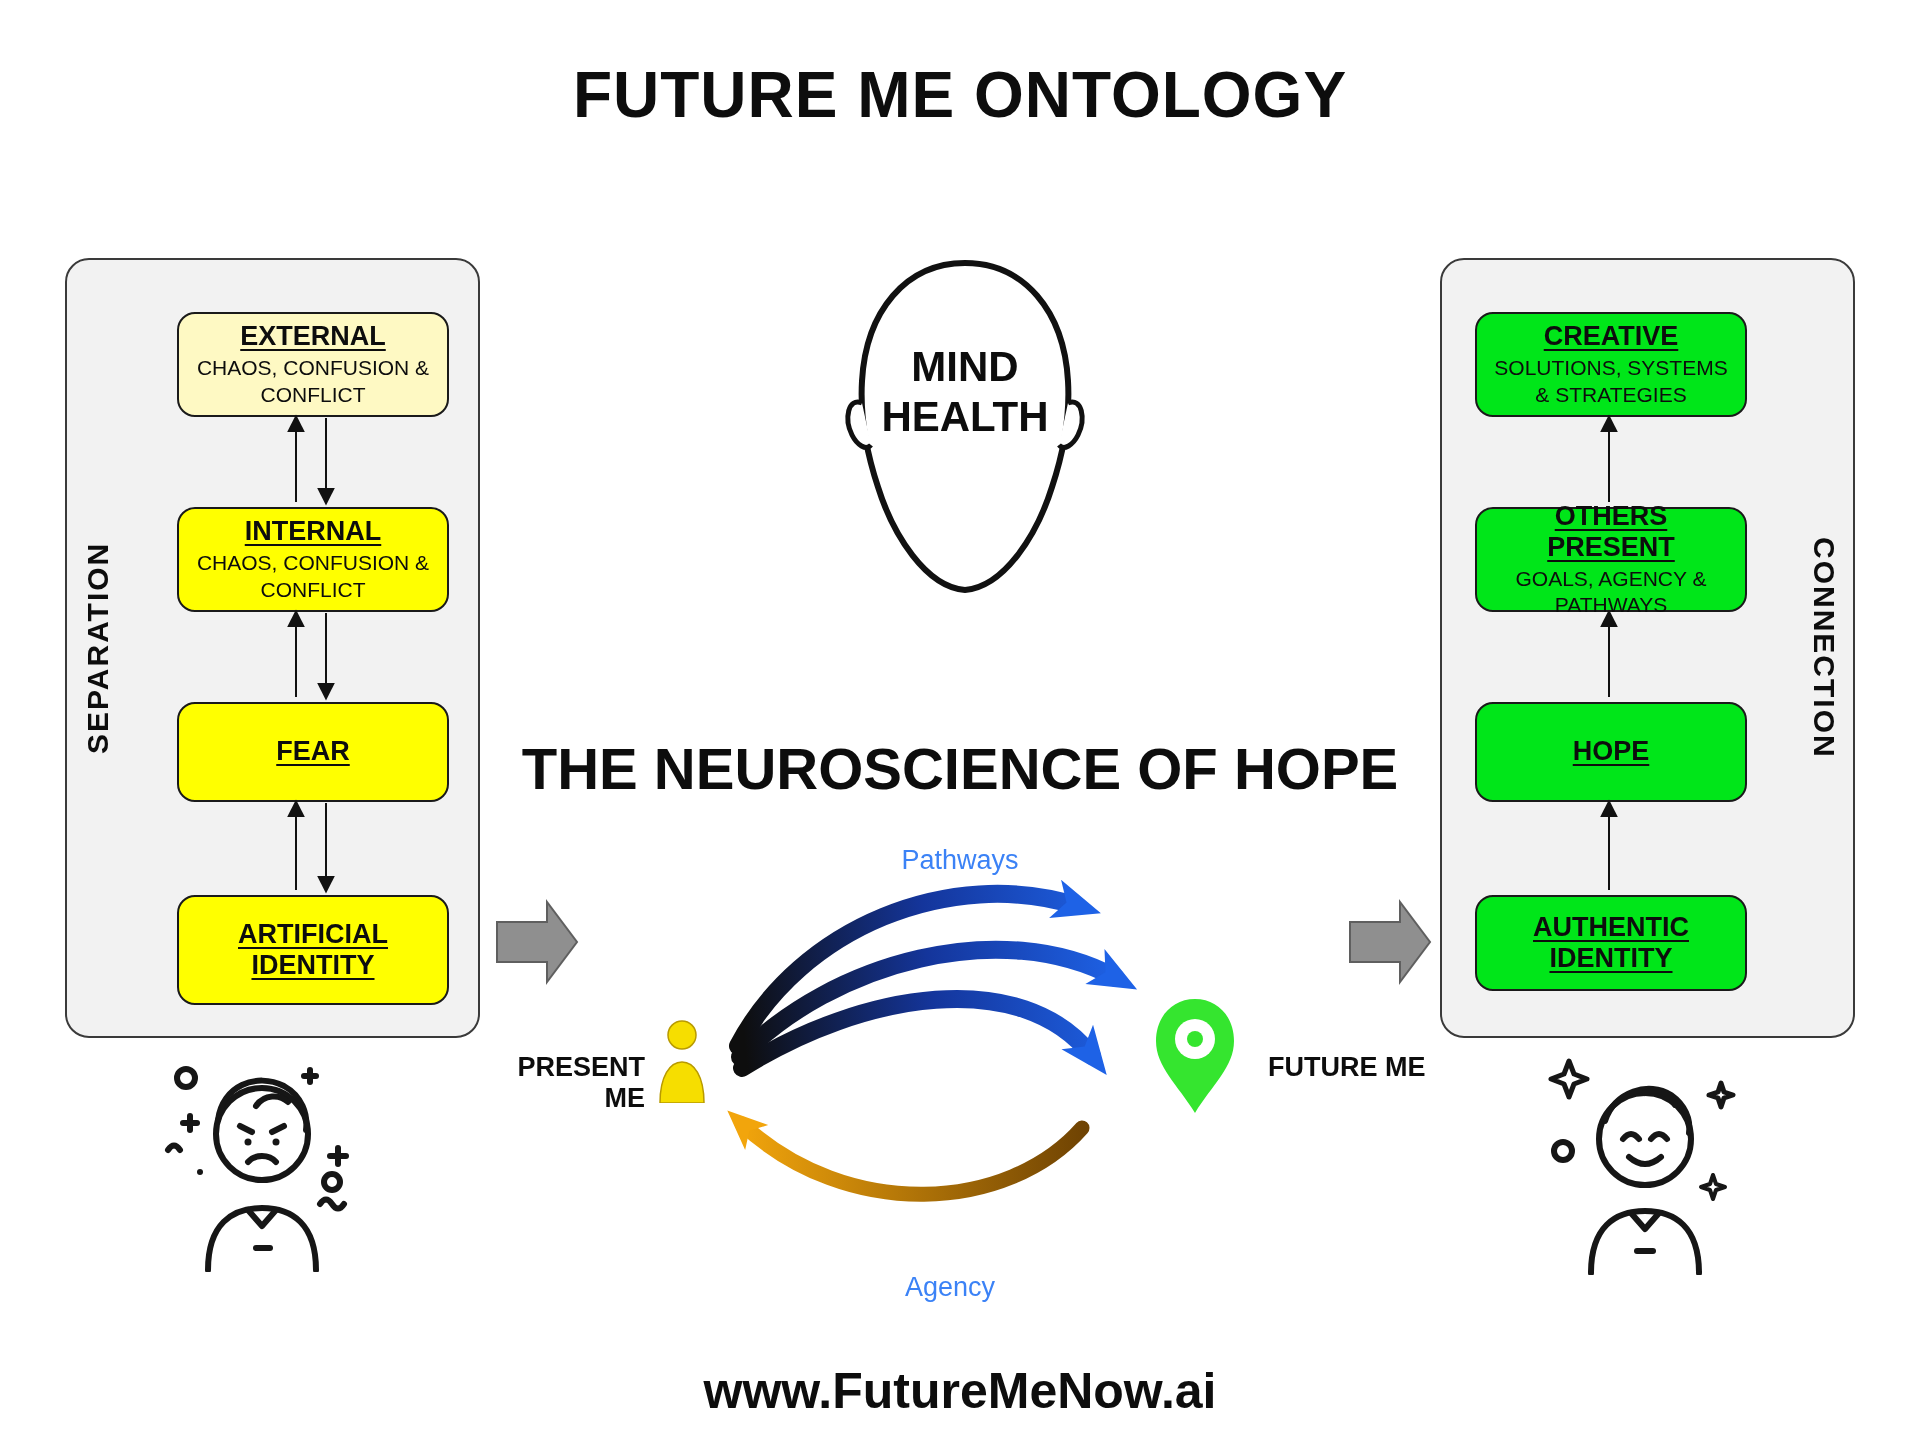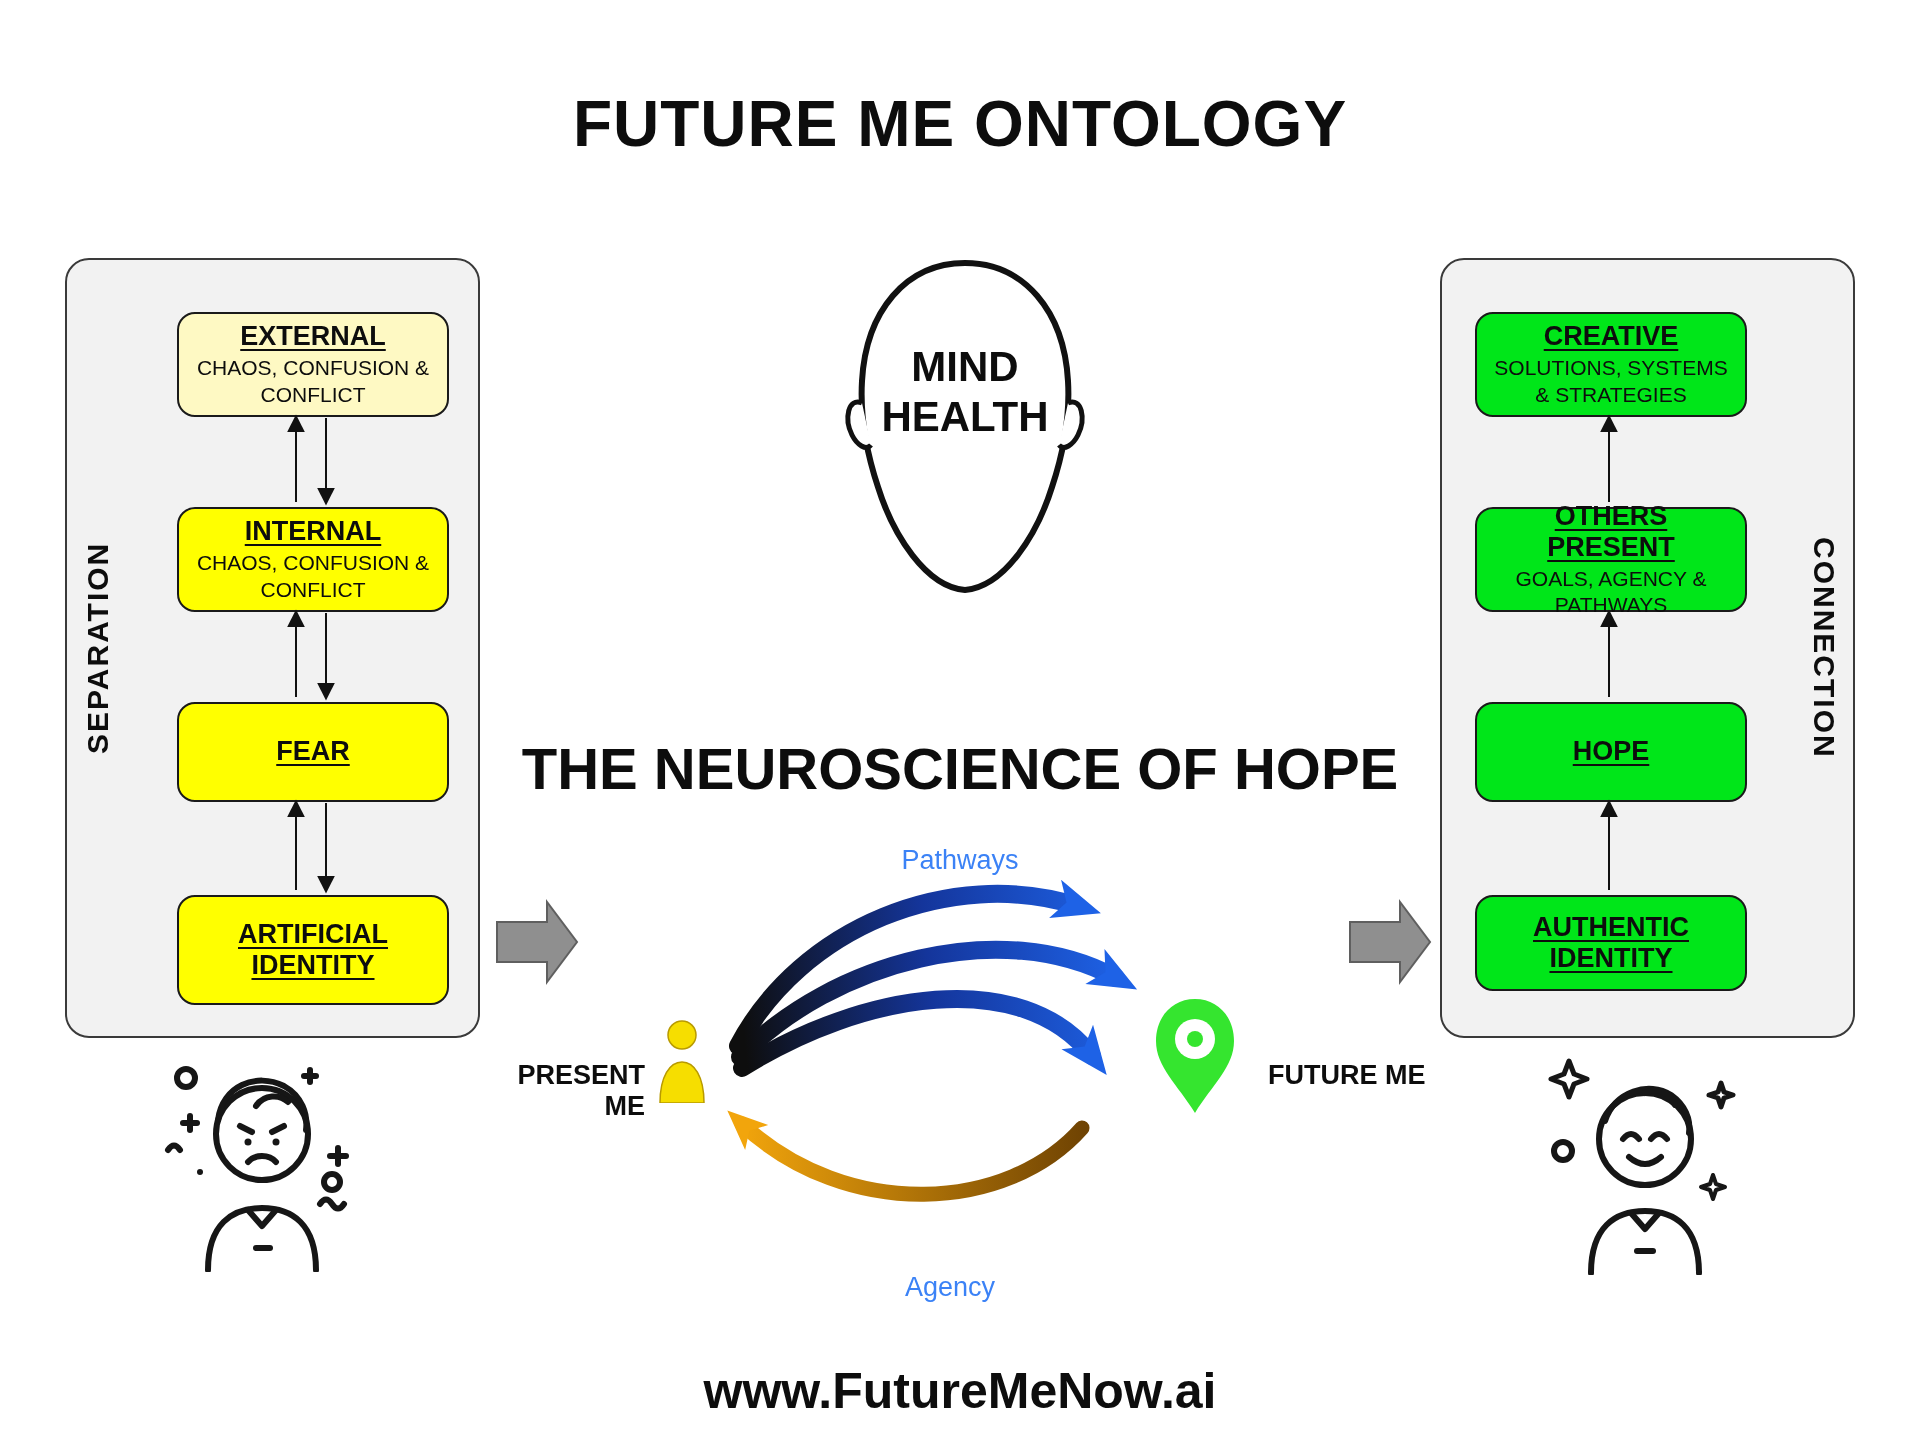--- a/index.html
+++ b/index.html
@@ -2,21 +2,21 @@
 <html><head>
 <meta charset="utf-8">
 <style>
   * { margin:0; padding:0; box-sizing:border-box; }
   html,body { background:#ffffff; }
   body { font-family:"Liberation Sans", sans-serif; }
   .canvas { position:relative; width:1920px; height:1440px; margin:0 auto; background:#fff; overflow:hidden; }
 
   .page-title {
     position:absolute; left:0; top:58px; width:100%;
-    text-align:center; font-size:64px; font-weight:900; letter-spacing:1px; color:#0d0d0d;margin-top:29px;
+    text-align:center; font-size:64px; font-weight:900; letter-spacing:1px; color:#0d0d0d;
   }
 
   .panel {
     position:absolute; top:258px; width:415px; height:780px;
     background:#F2F2F2; border:2px solid #3a3a3a; border-radius:24px; z-index:1;
   }
   .panel.left  { left:65px; }
   .panel.right { left:1440px; }
 
   .vlabel {
@@ -47,21 +47,21 @@
     text-align:center; font-size:42px; font-weight:800; line-height:1.2; color:#0d0d0d;
   }
 
   .hope-heading {
     position:absolute; left:460px; top:735px; width:1000px;
     text-align:center; font-size:58px; font-weight:900; color:#0d0d0d;
   }
   .flow-label { position:absolute; font-size:27px; font-weight:500; color:#3b82f6; }
   .lbl-pathways { left:830px;  top:845px;  width:260px; text-align:center; }
   .lbl-agency   { left:830px;  top:1272px; width:240px; text-align:center; }
-  .me-label { position:absolute; font-size:27px; font-weight:800; color:#0d0d0d;margin-top:8px; }
+  .me-label { position:absolute; font-size:27px; font-weight:800; color:#0d0d0d; }
   .lbl-present { left:470px;  top:1052px; width:175px; text-align:right; }
   .lbl-future  { left:1268px; top:1052px; width:200px; text-align:left; }
 
   .present-icon { position:absolute; left:652px;  top:1018px; width:60px;  height:85px;  z-index:4; }
   .pin-icon     { position:absolute; left:1150px; top:995px;  width:90px;  height:122px; z-index:4; }
 
   .sad-icon   { position:absolute; left:160px;  top:1052px; width:200px; height:220px; z-index:1; }
   .happy-icon { position:absolute; left:1545px; top:1055px; width:200px; height:220px; z-index:1; }
 
   .footer {

